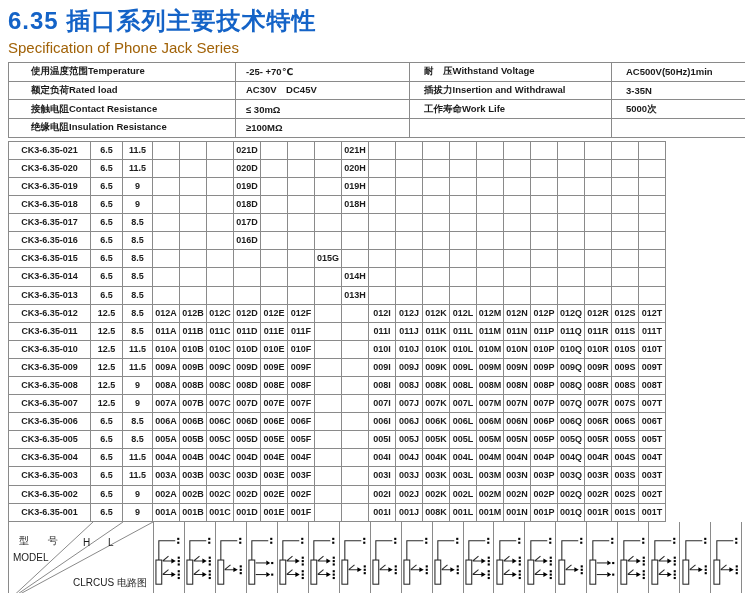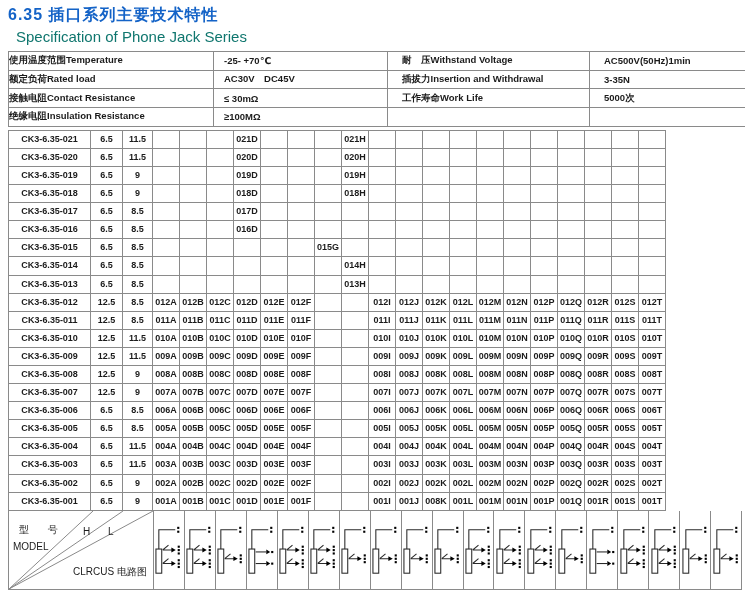--- a/index.html
+++ b/index.html
@@ -1,23 +1,23 @@
 <!DOCTYPE html>
 <html><head>
 <meta charset="utf-8">
 <style>
   html,body{margin:0;padding:0;background:#fff;}
   body{width:745px;height:593px;overflow:hidden;font-family:"Liberation Sans","DejaVu Sans",sans-serif;color:#1b1b1b;}
   .page{padding:3px 0 0 8px;}
-  .title{font-size:16px;font-weight:bold;color:#1463c7;margin:2px 0 0 0;letter-spacing:1px;}
-  .subtitle{font-size:15px;font-weight:normal;color:#0f766e;margin:2px 0 6px 8px;}
+  .title{font-size:24px;font-weight:bold;color:#1463c7;margin:2px 0 0 0;letter-spacing:1px;}
+  .subtitle{font-size:15px;font-weight:normal;color:#a16207;margin:2px 0 6px 0;}
   table{border-collapse:collapse;table-layout:fixed;width:658px;}
   td{border:1px solid #8a8a8a;padding:0;font-weight:bold;overflow:hidden;white-space:nowrap;}
   .spec td{height:17.7px;font-size:9.5px;}
-  .spec .sc0{width:204px;}
+  .spec .sc0{width:204px;padding-left:22px;}
   .spec .sc1{width:163px;padding-left:10px;}
   .spec .sc2{width:187px;padding-left:14px;}
   .spec .sc3{width:180px;padding-left:14px;}
   .main{margin-top:3px;}
   .main td{height:17.1px;line-height:17.1px;font-size:9px;text-align:center;}
   .main .col-model{width:82px;}
   .main .col-h{width:32px;}
   .main .col-l{width:30px;}
   .footer{width:732px;height:78px;border:1px solid #8a8a8a;border-top:none;display:flex;}
   .model-cell{flex:none;width:144px;position:relative;border-right:1px solid #8a8a8a;}

